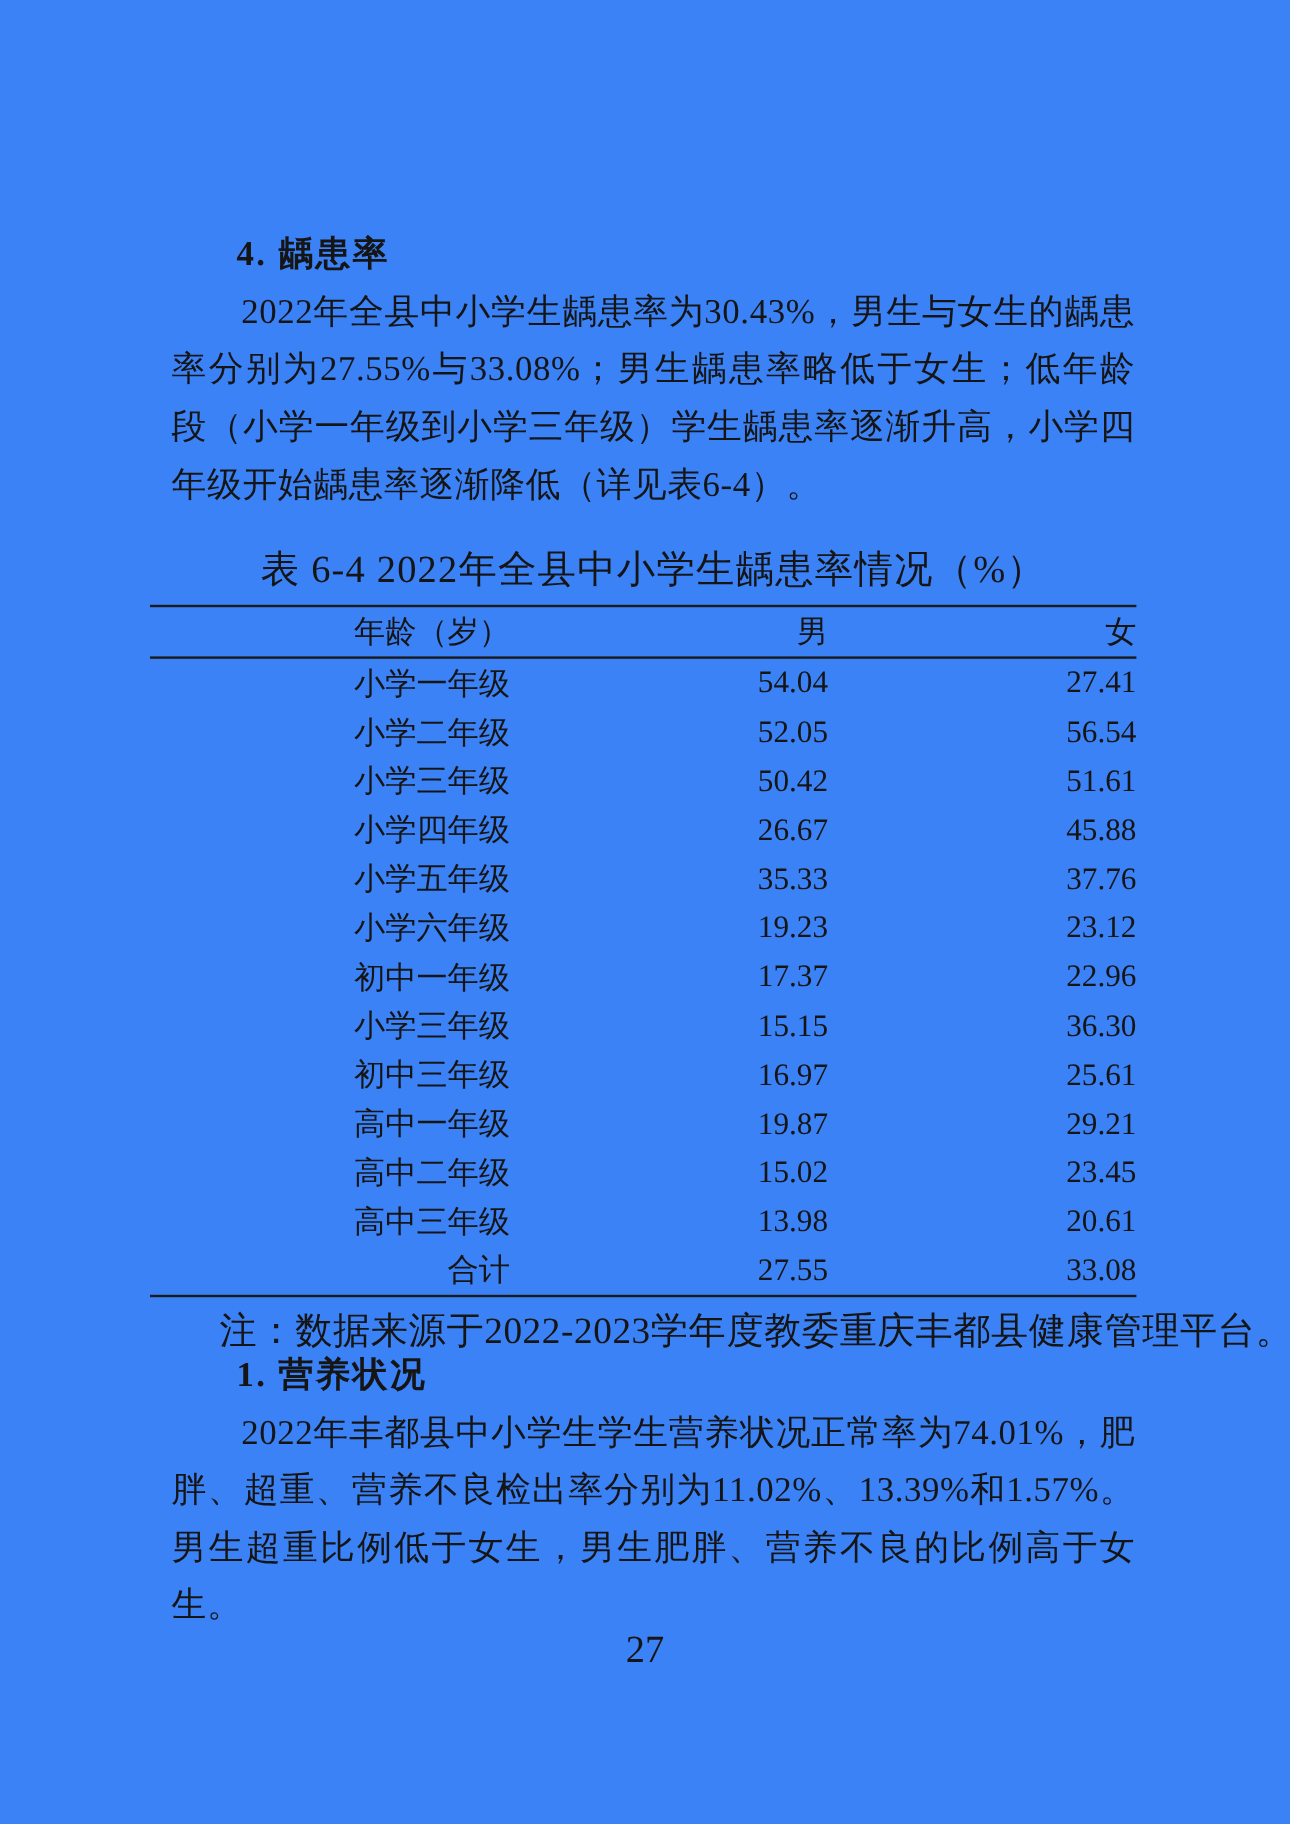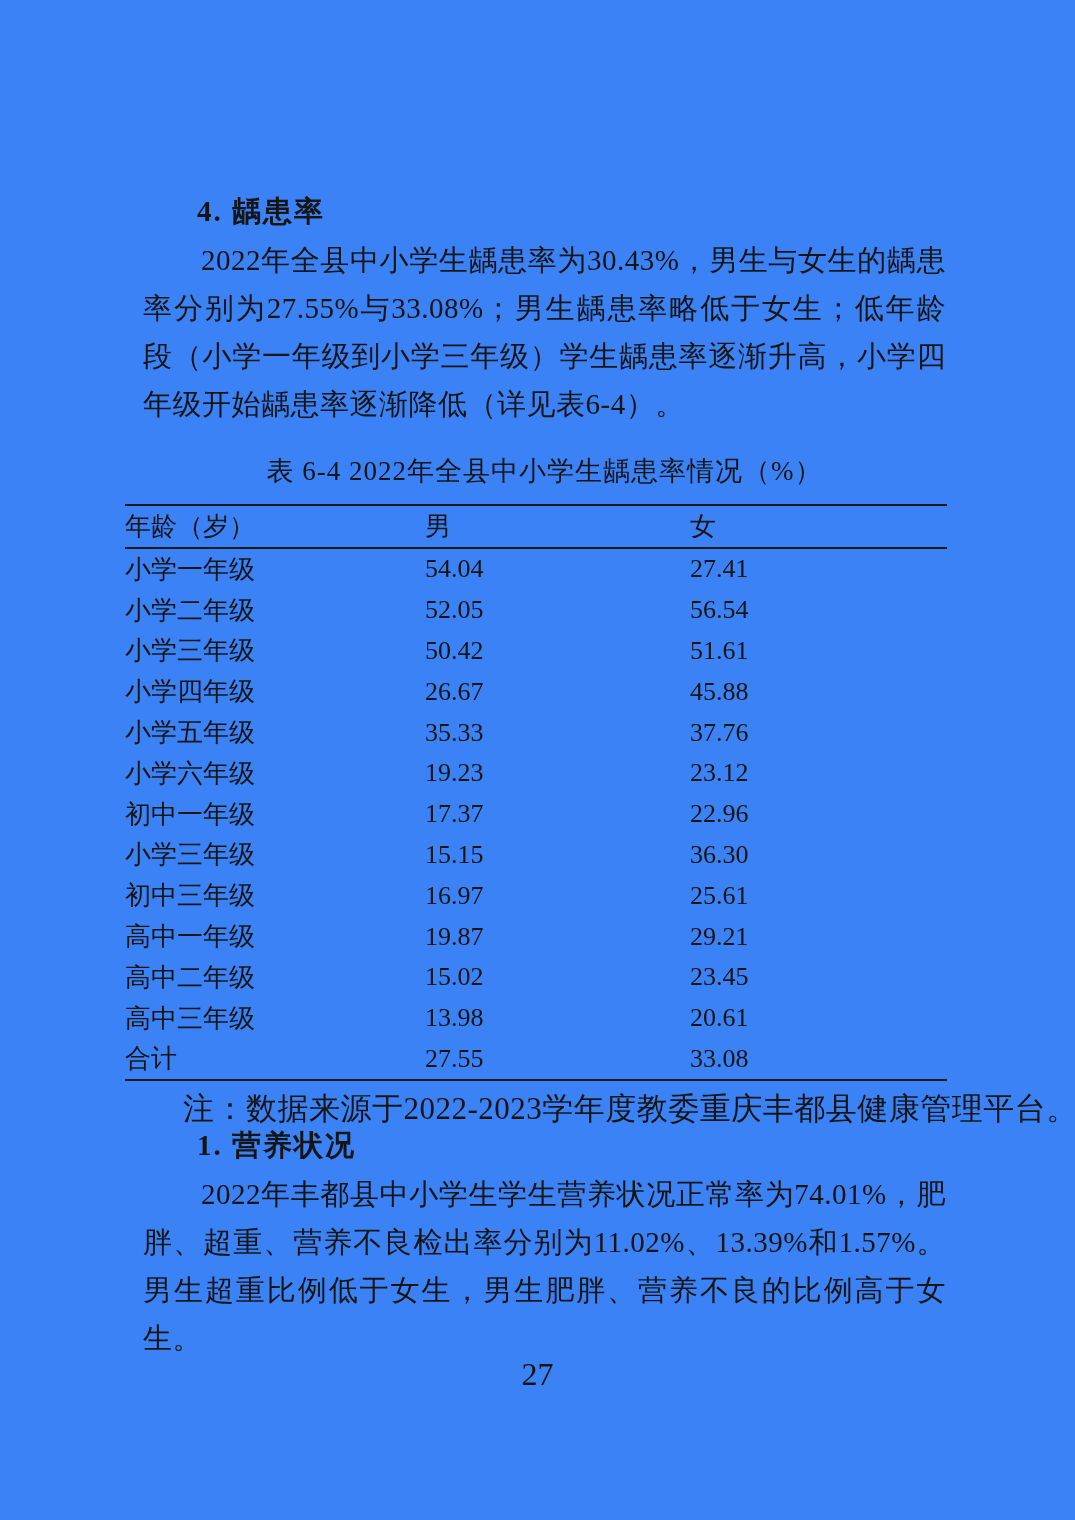--- a/index.html
+++ b/index.html
@@ -40,21 +40,21 @@
     letter-spacing: 0.5px;
   }
   #para4 { top: 236px; }
   #para5 { top: 1170px; }
 
   .table-title {
     left: 143px;
     top: 453px;
     width: 803px;
     text-align: center;
-    font-size: 27px;
+    font-size: 32px;
     letter-spacing: 1px;
     white-space: nowrap;
   }
 
   .data-table {
     left: 125px;
     top: 504px;
     width: 822px;
     border-top: 2px solid #1a1a1a;
     border-bottom: 2px solid #1a1a1a;
@@ -63,21 +63,21 @@
   .trow {
     display: grid;
     grid-template-columns: 300px 265px 257px;
     align-items: center;
     height: 40.8px;
   }
   .trow.thead {
     height: 41px;
     border-bottom: 2px solid #1a1a1a;
   }
-  .c { text-align: left; white-space: nowrap; }
+  .c { text-align: right; white-space: nowrap; }
 
   .table-note {
     left: 183px;
     top: 1088px;
     font-size: 31px;
     letter-spacing: 0.5px;
     white-space: nowrap;
   }
 
   .page-number {

